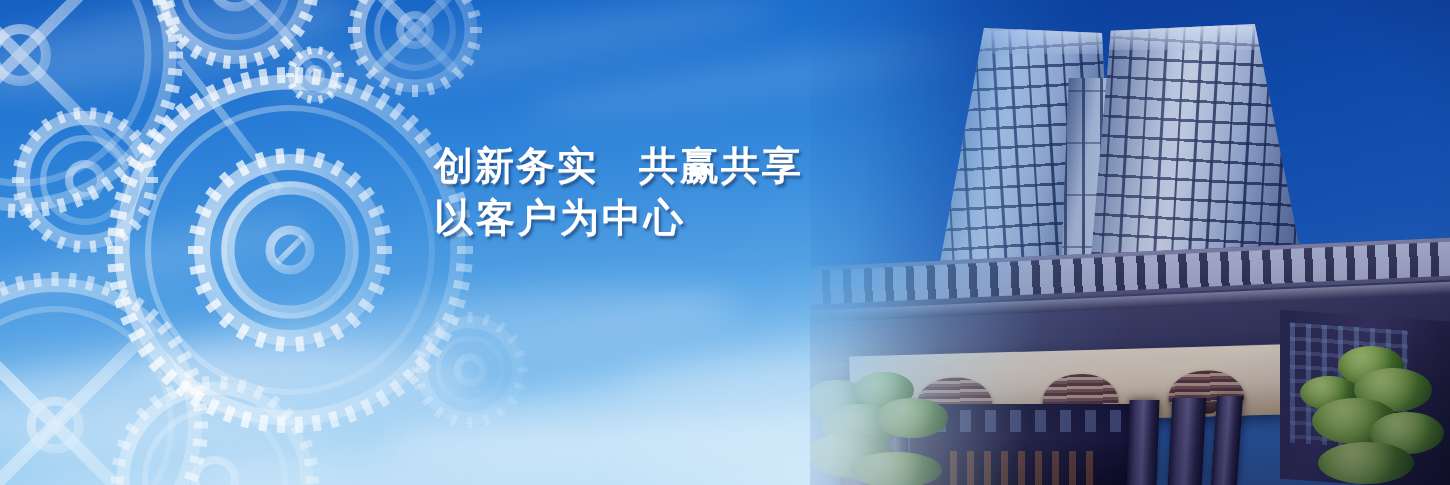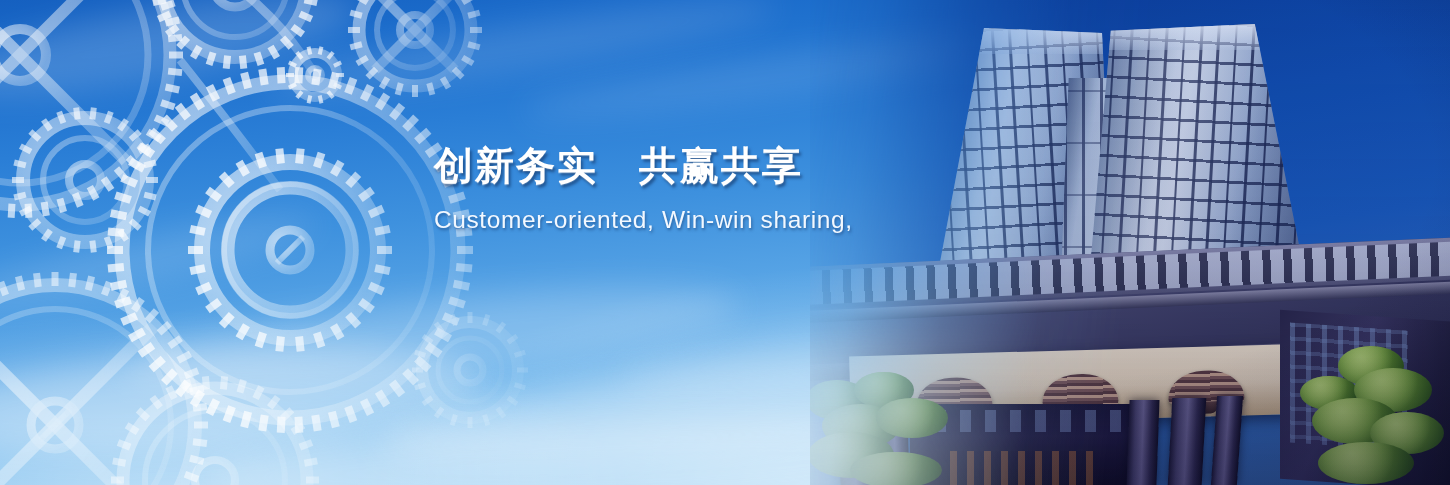--- a/index.html
+++ b/index.html
@@ -835,16 +835,16 @@
         <div class="tree tg t11"></div>
       </div>
 
       <div class="photo-tint"></div>
       <div class="photo-vig"></div>
     </div>
   </div>
 
   <div class="copy">
     <div class="h-cn line1">创新务实　共赢共享</div>
-    <div class="sub">Customer-oriented, Win-win sharing,</div>
+    <div class="h-cn line2">以客户为中心</div>
   </div>
 
 </div>
 
 </body></html>

